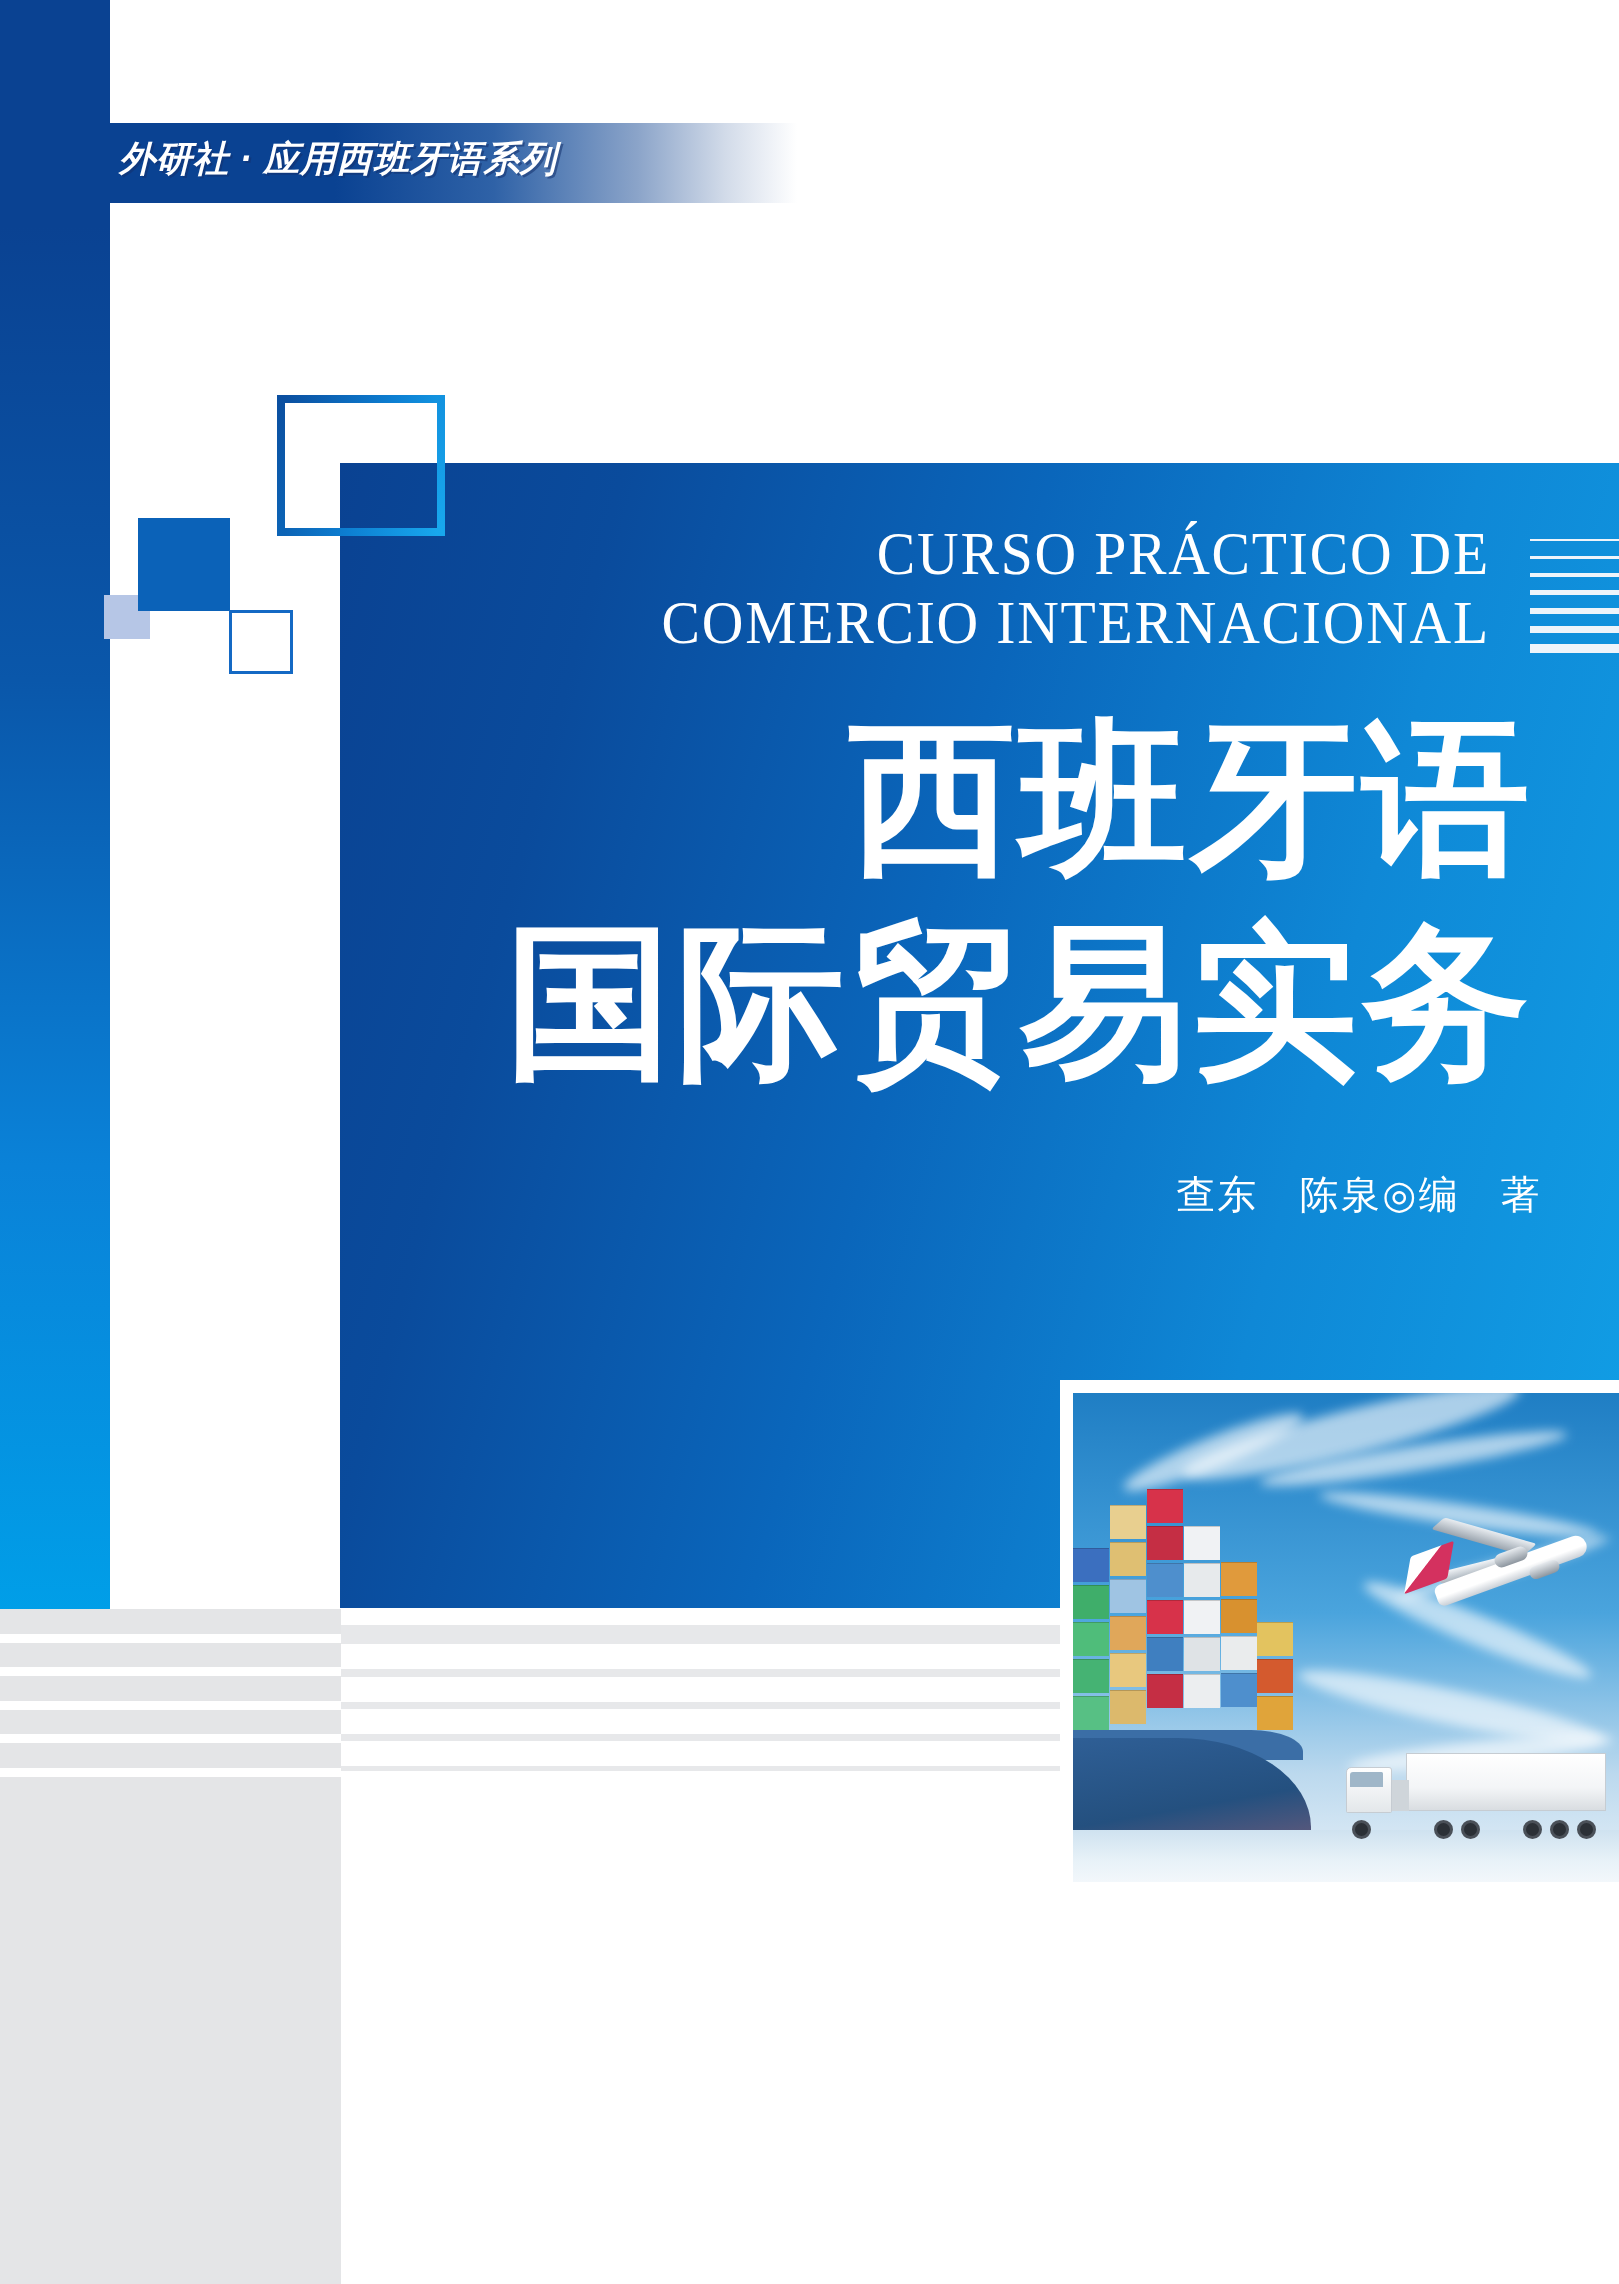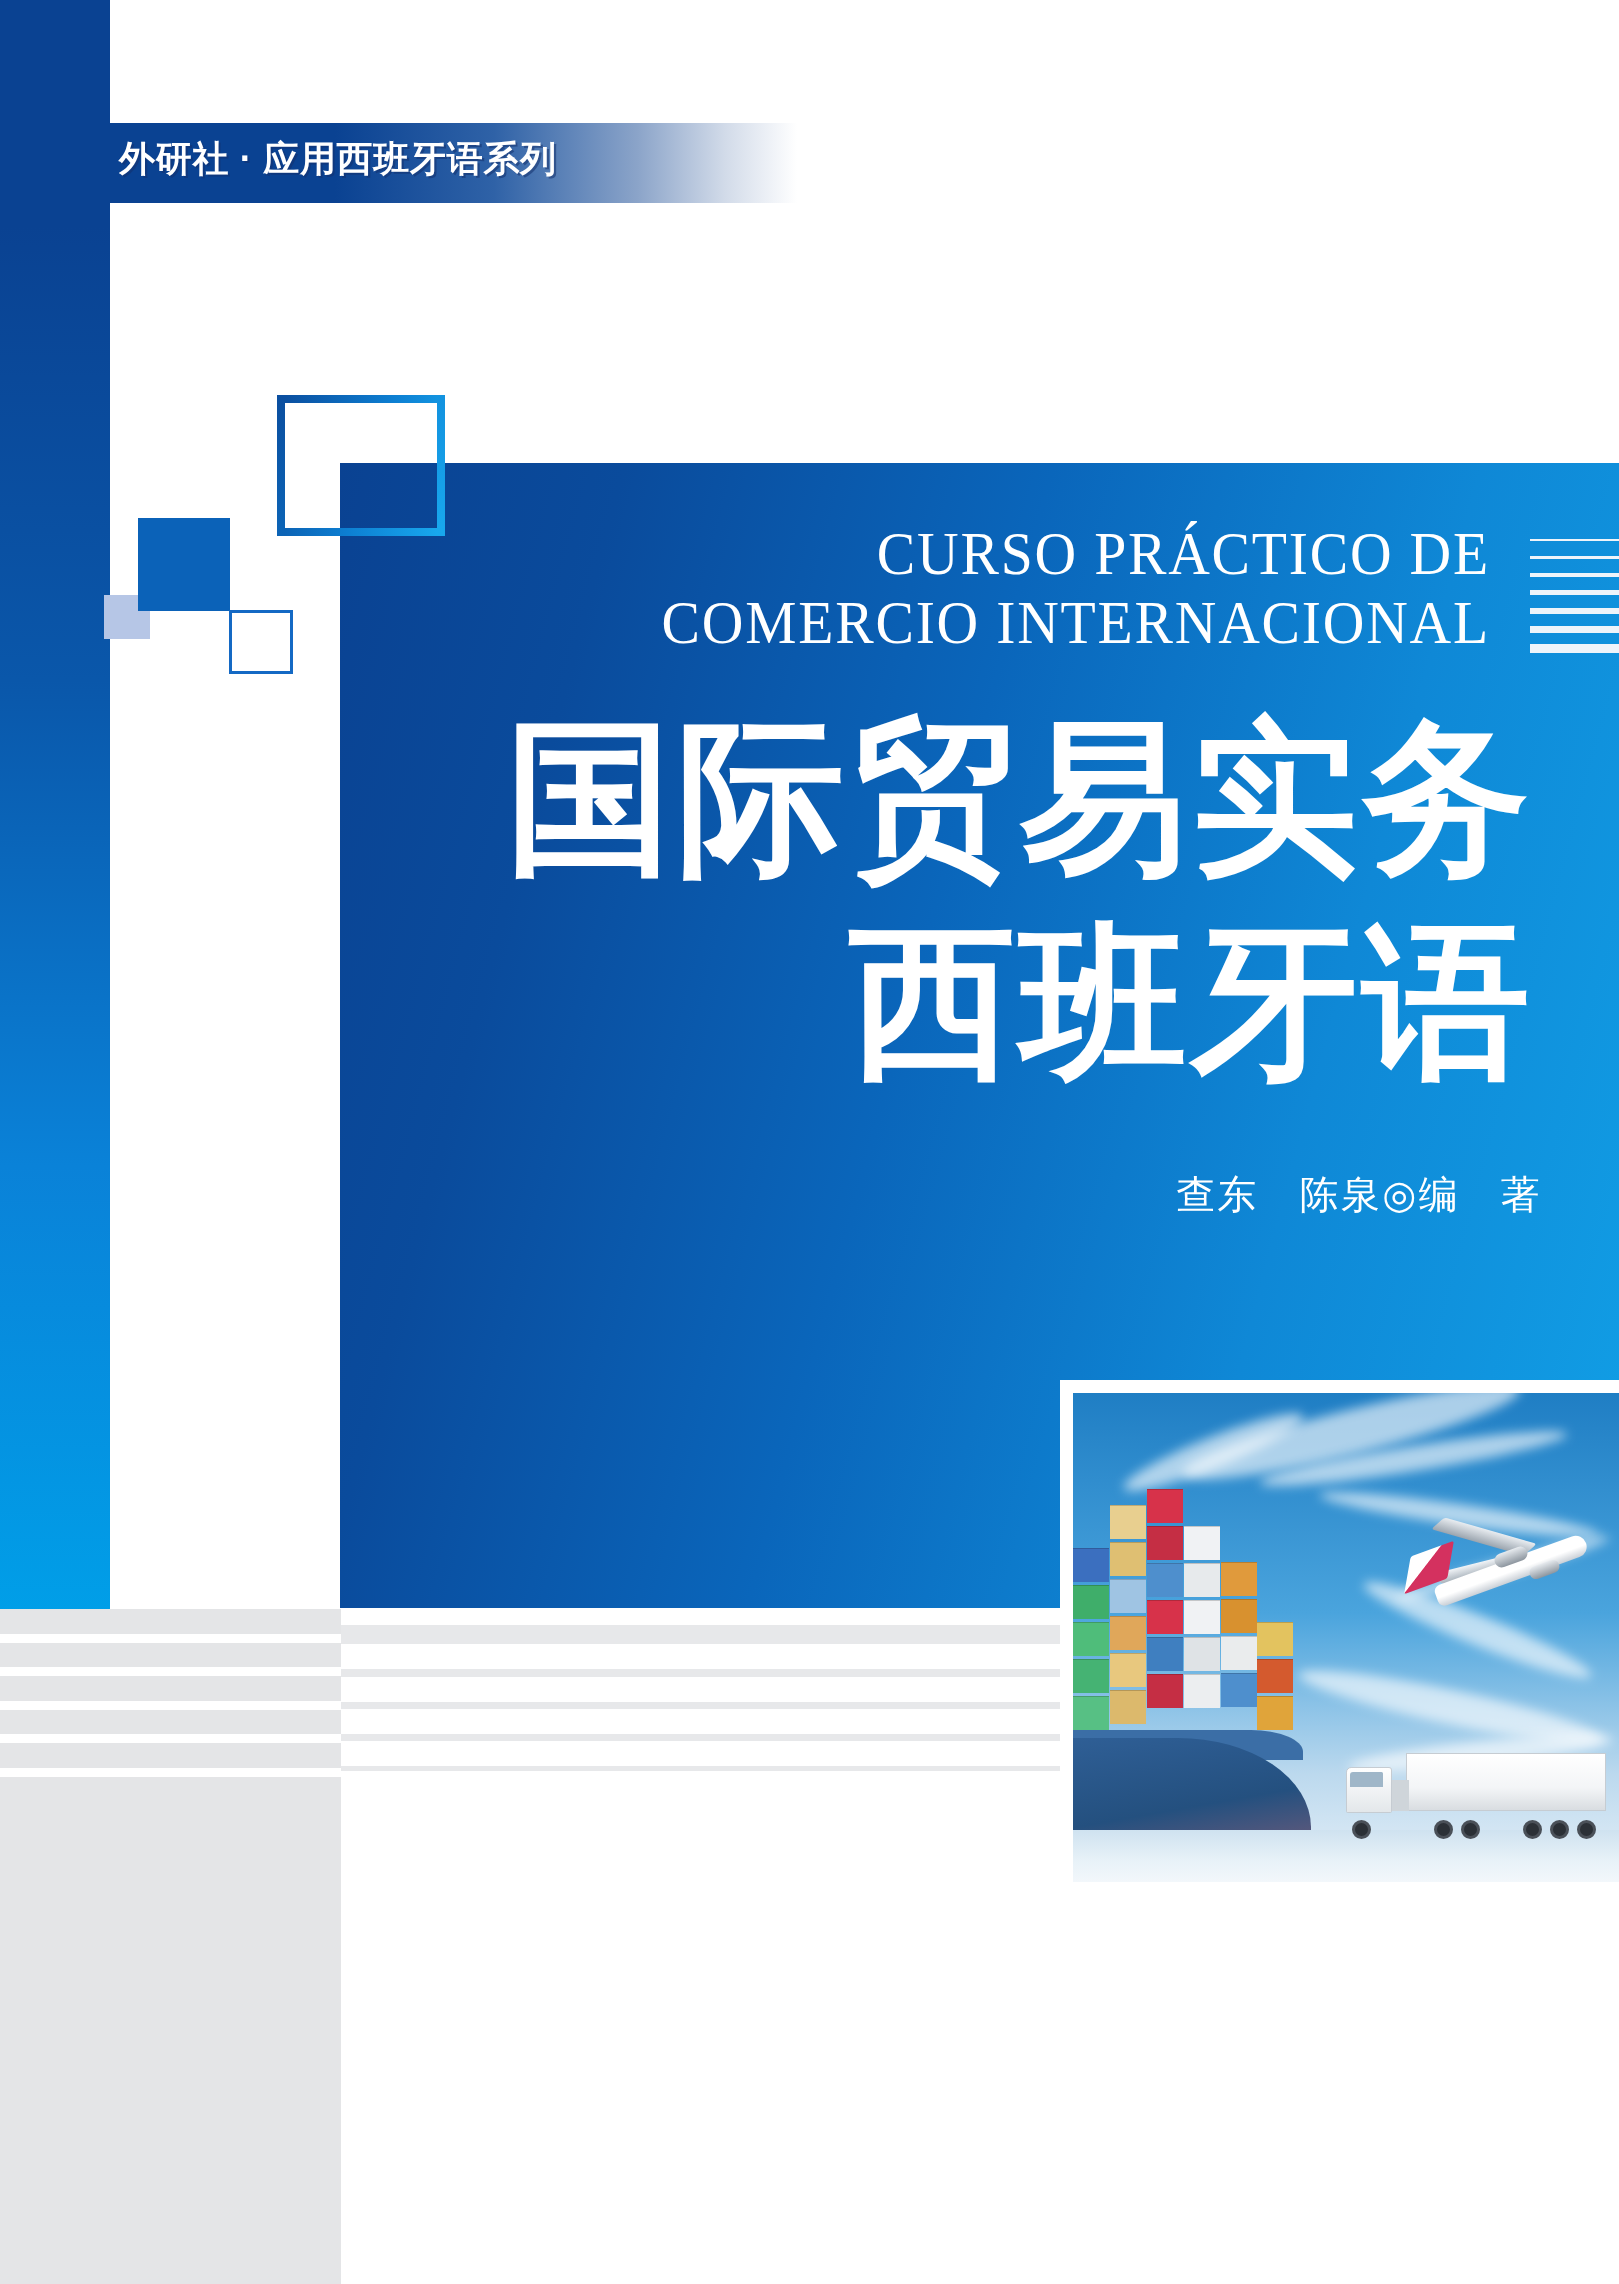--- a/index.html
+++ b/index.html
@@ -25,20 +25,21 @@
     position:absolute; left:0; top:123px;
     width:797px; height:80px;
     background:linear-gradient(90deg,#0a4292 0%,#0a4292 42%,#2f62a7 62%,#8ba4c9 80%,#d2dbe9 91%,#ffffff 100%);
   }
   .series-banner-text{
     position:absolute; left:119px; top:135px;
     font-size:36px; font-weight:bold; color:#ffffff;
     letter-spacing:0.7px;
     text-shadow:2.2px 2.2px 0 rgba(20,50,110,.55);
     white-space:nowrap;
+    font-style:italic;
   }
 
   
   .sq{ position:absolute; }
   
   .sq-outline-big{
     left:277px; top:395px; width:168px; height:141px;
     border:8.2px solid;
     border-image:linear-gradient(110deg,#0b4fa0 0%,#0d7fd2 55%,#18a8ee 100%) 1;
     background:transparent;
@@ -297,22 +298,22 @@
     <i style="height:2.2px;margin-bottom:15px;"></i>
     <i style="height:3px;margin-bottom:14px;"></i>
     <i style="height:3.7px;margin-bottom:13.3px;"></i>
     <i style="height:5.2px;margin-bottom:12.6px;"></i>
     <i style="height:6px;margin-bottom:12px;"></i>
     <i style="height:7.4px;margin-bottom:11px;"></i>
     <i style="height:8.2px;"></i>
   </div>
 
   <div class="zh-title">
+    <span>西班牙语</span>
     <span>国际贸易实务</span>
-    <span>西班牙语</span>
   </div>
 
   <div class="authors">查东　陈泉◎编　著</div>
 
   <div class="photo-frame">
     <div class="photo">
 
       <div class="cloud c7"></div>
       <div class="cloud c1"></div>
       <div class="cloud c2"></div>

